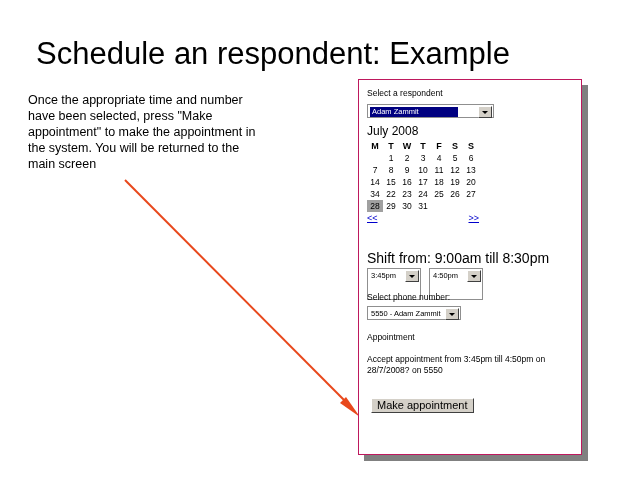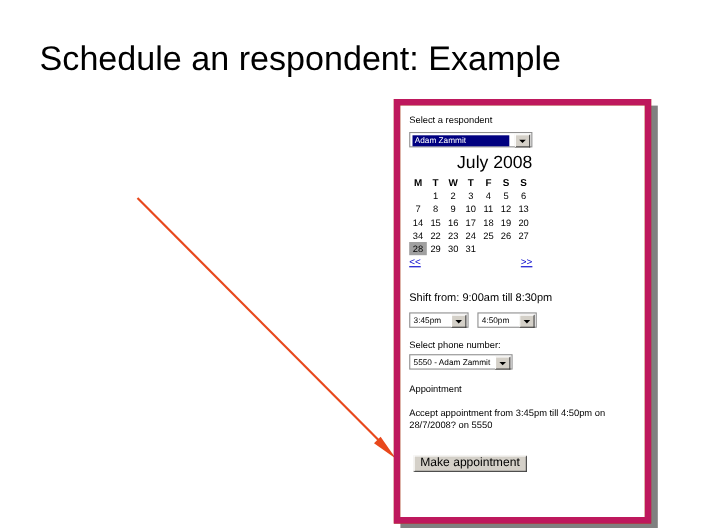--- a/index.html
+++ b/index.html
@@ -45,25 +45,25 @@
     left: 120px;
     top: 175px;
     width: 260px;
     height: 250px;
   }
 
   
   #panel {
     position: absolute;
     left: 358px;
-    top: 90px;
+    top: 79px;
     width: 222px;
     height: 374px;
     background: #a16207;
-    border: 6px solid #be185d;
+    border: 1px solid #be185d;
     box-shadow: 6px 6px 0 0 #808080;
   }
   #panel-inner {
     position: absolute;
     left: 0; top: 0;
     width: 222px;
     height: 374px;
     background: #ffffff;
     overflow: hidden;
   }
@@ -71,21 +71,21 @@
     position: absolute;
     left: 8px;
     font-size: 8.5px;
     color: #000000;
   }
   
   #respondent-select {
     position: absolute;
     left: 8px;
     top: 24px;
-    width: 112px;
+    width: 127px;
     height: 14px;
     border: 1px solid #8f8f8f;
     background: #ffffff;
     font-size: 8px;
     color: #000000;
     box-sizing: border-box;
   }
   #respondent-select .sel-text {
     position: absolute;
     left: 2px;
@@ -127,22 +127,22 @@
   
   #calendar {
     position: absolute;
     left: 8px;
     top: 44px;
     width: 140px;
     font-size: 9px;
     color: #000000;
   }
   #cal-month {
-    text-align: right;
-    font-size: 16px;
+    text-align: left;
+    font-size: 12px;
     padding-bottom: 2px;
     width: 112px;
   }
   #cal-grid {
     width: 112px;
     border-collapse: collapse;
   }
   #cal-grid td, #cal-grid th {
     width: 16px;
     height: 12px;
@@ -173,29 +173,29 @@
     position: absolute;
   }
   #cal-prev { left: 0; }
   #cal-next { right: 0; }
 
   
   #shift-line {
     position: absolute;
     left: 8px;
     top: 170px;
-    font-size: 10px;
+    font-size: 14px;
     color: #000000;
     white-space: nowrap;
   }
   
   .time-select {
     position: absolute;
     top: 188px;
-    height: 14px;
+    height: 32px;
     border: 1px solid #8f8f8f;
     background: #ffffff;
     box-sizing: border-box;
   }
   #time-from { left: 8px; width: 54px; }
   #time-till { left: 70px; width: 54px; }
   .time-select .t-text {
     position: absolute;
     left: 3px;
     top: 2px;
@@ -262,20 +262,21 @@
     cursor: pointer;
   }
 </style>
 </head>
 <body>
 
 <div id="slide">
 
   <div id="title">Schedule an respondent: Example</div>
 
+  <div id="callout">Once the appropriate time and number have been selected, press "Make appointment" to make the appointment in the system. You will be returned to the main screen</div>
 
   <svg id="arrow-svg" viewBox="0 0 260 250">
     <line x1="5" y1="5" x2="232" y2="233" stroke="#e8481c" stroke-width="2"></line>
     <polygon points="240,242 220,228 226,222" fill="#e8481c"></polygon>
   </svg>
 
   <div id="panel">
     <div id="panel-inner">
 
       <div class="sec-label" style="top:8px;">Select a respondent</div>

